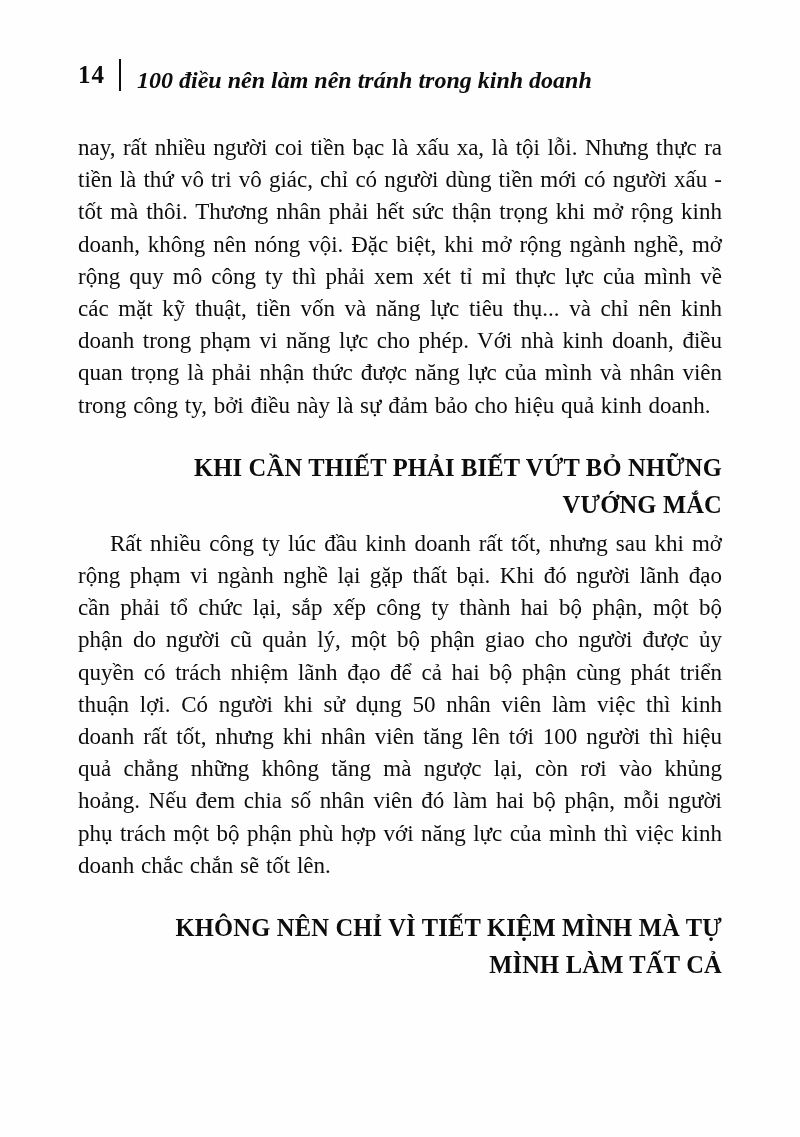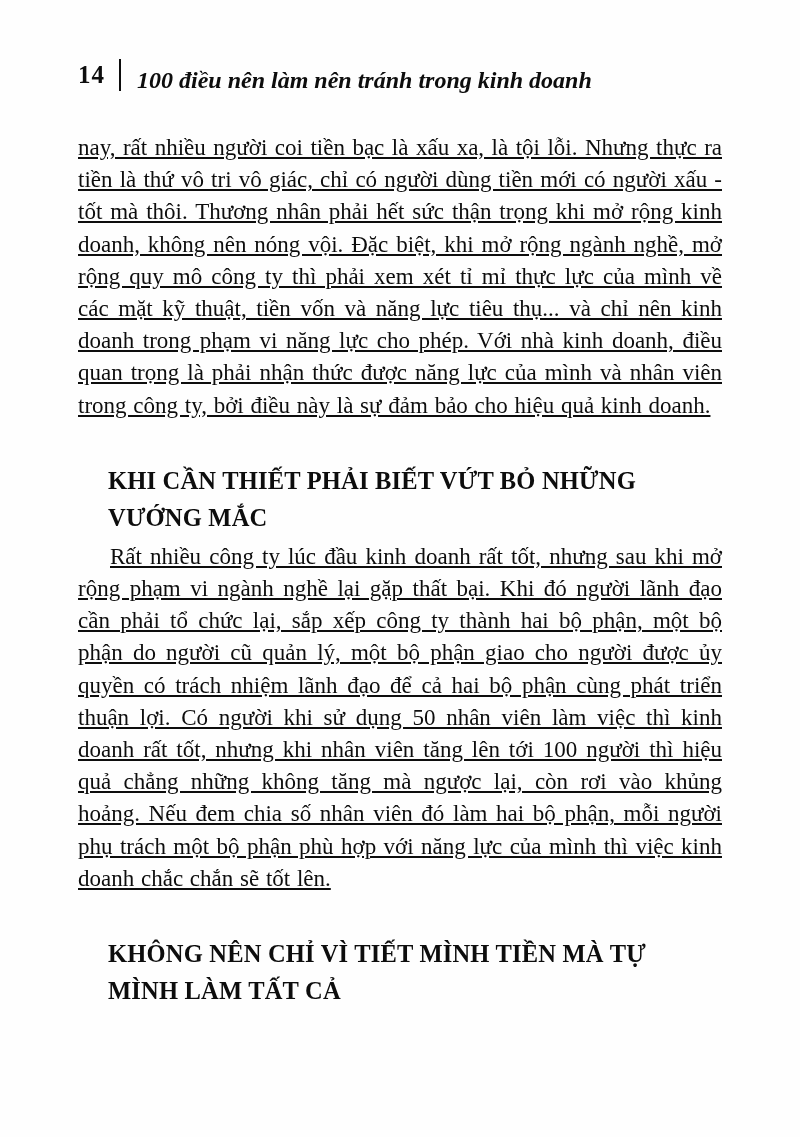--- a/index.html
+++ b/index.html
@@ -44,32 +44,31 @@
   }
   .page-body {
     width: 644px;
   }
   .para {
     font-size: 23px;
     line-height: 32.2px;
     text-align: justify;
     margin: 0;
     word-spacing: 1px;
-    text-decoration: underline;
   }
   .para.indent {
     text-indent: 32px;
   }
   .heading {
     font-size: 24.5px;
     line-height: 37px;
     font-weight: 700;
-    margin: 40px 0 5px 0;
+    margin: 27px 0 5px 0;
     padding-left: 30px;
-    text-align: left;
+    text-align: right;
     letter-spacing: 0.2px;
   }
 </style>
 </head>
 <body>
 
 <div class="page">
 
   <header class="page-header">
     <span class="page-number">14</span>
@@ -78,18 +77,18 @@
   </header>
 
   <main class="page-body">
 
     <p class="para">nay, rất nhiều người coi tiền bạc là xấu xa, là tội lỗi. Nhưng thực ra tiền là thứ vô tri vô giác, chỉ có người dùng tiền mới có người xấu - tốt mà thôi. Thương nhân phải hết sức thận trọng khi mở rộng kinh doanh, không nên nóng vội. Đặc biệt, khi mở rộng ngành nghề, mở rộng quy mô công ty thì phải xem xét tỉ mỉ thực lực của mình về các mặt kỹ thuật, tiền vốn và năng lực tiêu thụ... và chỉ nên kinh doanh trong phạm vi năng lực cho phép. Với nhà kinh doanh, điều quan trọng là phải nhận thức được năng lực của mình và nhân viên trong công ty, bởi điều này là sự đảm bảo cho hiệu quả kinh doanh.</p>
 
     <h2 class="heading">KHI CẦN THIẾT PHẢI BIẾT VỨT BỎ NHỮNG VƯỚNG MẮC</h2>
 
     <p class="para indent">Rất nhiều công ty lúc đầu kinh doanh rất tốt, nhưng sau khi mở rộng phạm vi ngành nghề lại gặp thất bại. Khi đó người lãnh đạo cần phải tổ chức lại, sắp xếp công ty thành hai bộ phận, một bộ phận do người cũ quản lý, một bộ phận giao cho người được ủy quyền có trách nhiệm lãnh đạo để cả hai bộ phận cùng phát triển thuận lợi. Có người khi sử dụng 50 nhân viên làm việc thì kinh doanh rất tốt, nhưng khi nhân viên tăng lên tới 100 người thì hiệu quả chẳng những không tăng mà ngược lại, còn rơi vào khủng hoảng. Nếu đem chia số nhân viên đó làm hai bộ phận, mỗi người phụ trách một bộ phận phù hợp với năng lực của mình thì việc kinh doanh chắc chắn sẽ tốt lên.</p>
 
-    <h2 class="heading">KHÔNG NÊN CHỈ VÌ TIẾT MÌNH TIỀN MÀ TỰ MÌNH LÀM TẤT CẢ</h2>
+    <h2 class="heading">KHÔNG NÊN CHỈ VÌ TIẾT KIỆM MÌNH MÀ TỰ MÌNH LÀM TẤT CẢ</h2>
 
 
   </main>
 
 </div>
 
 </body></html>

